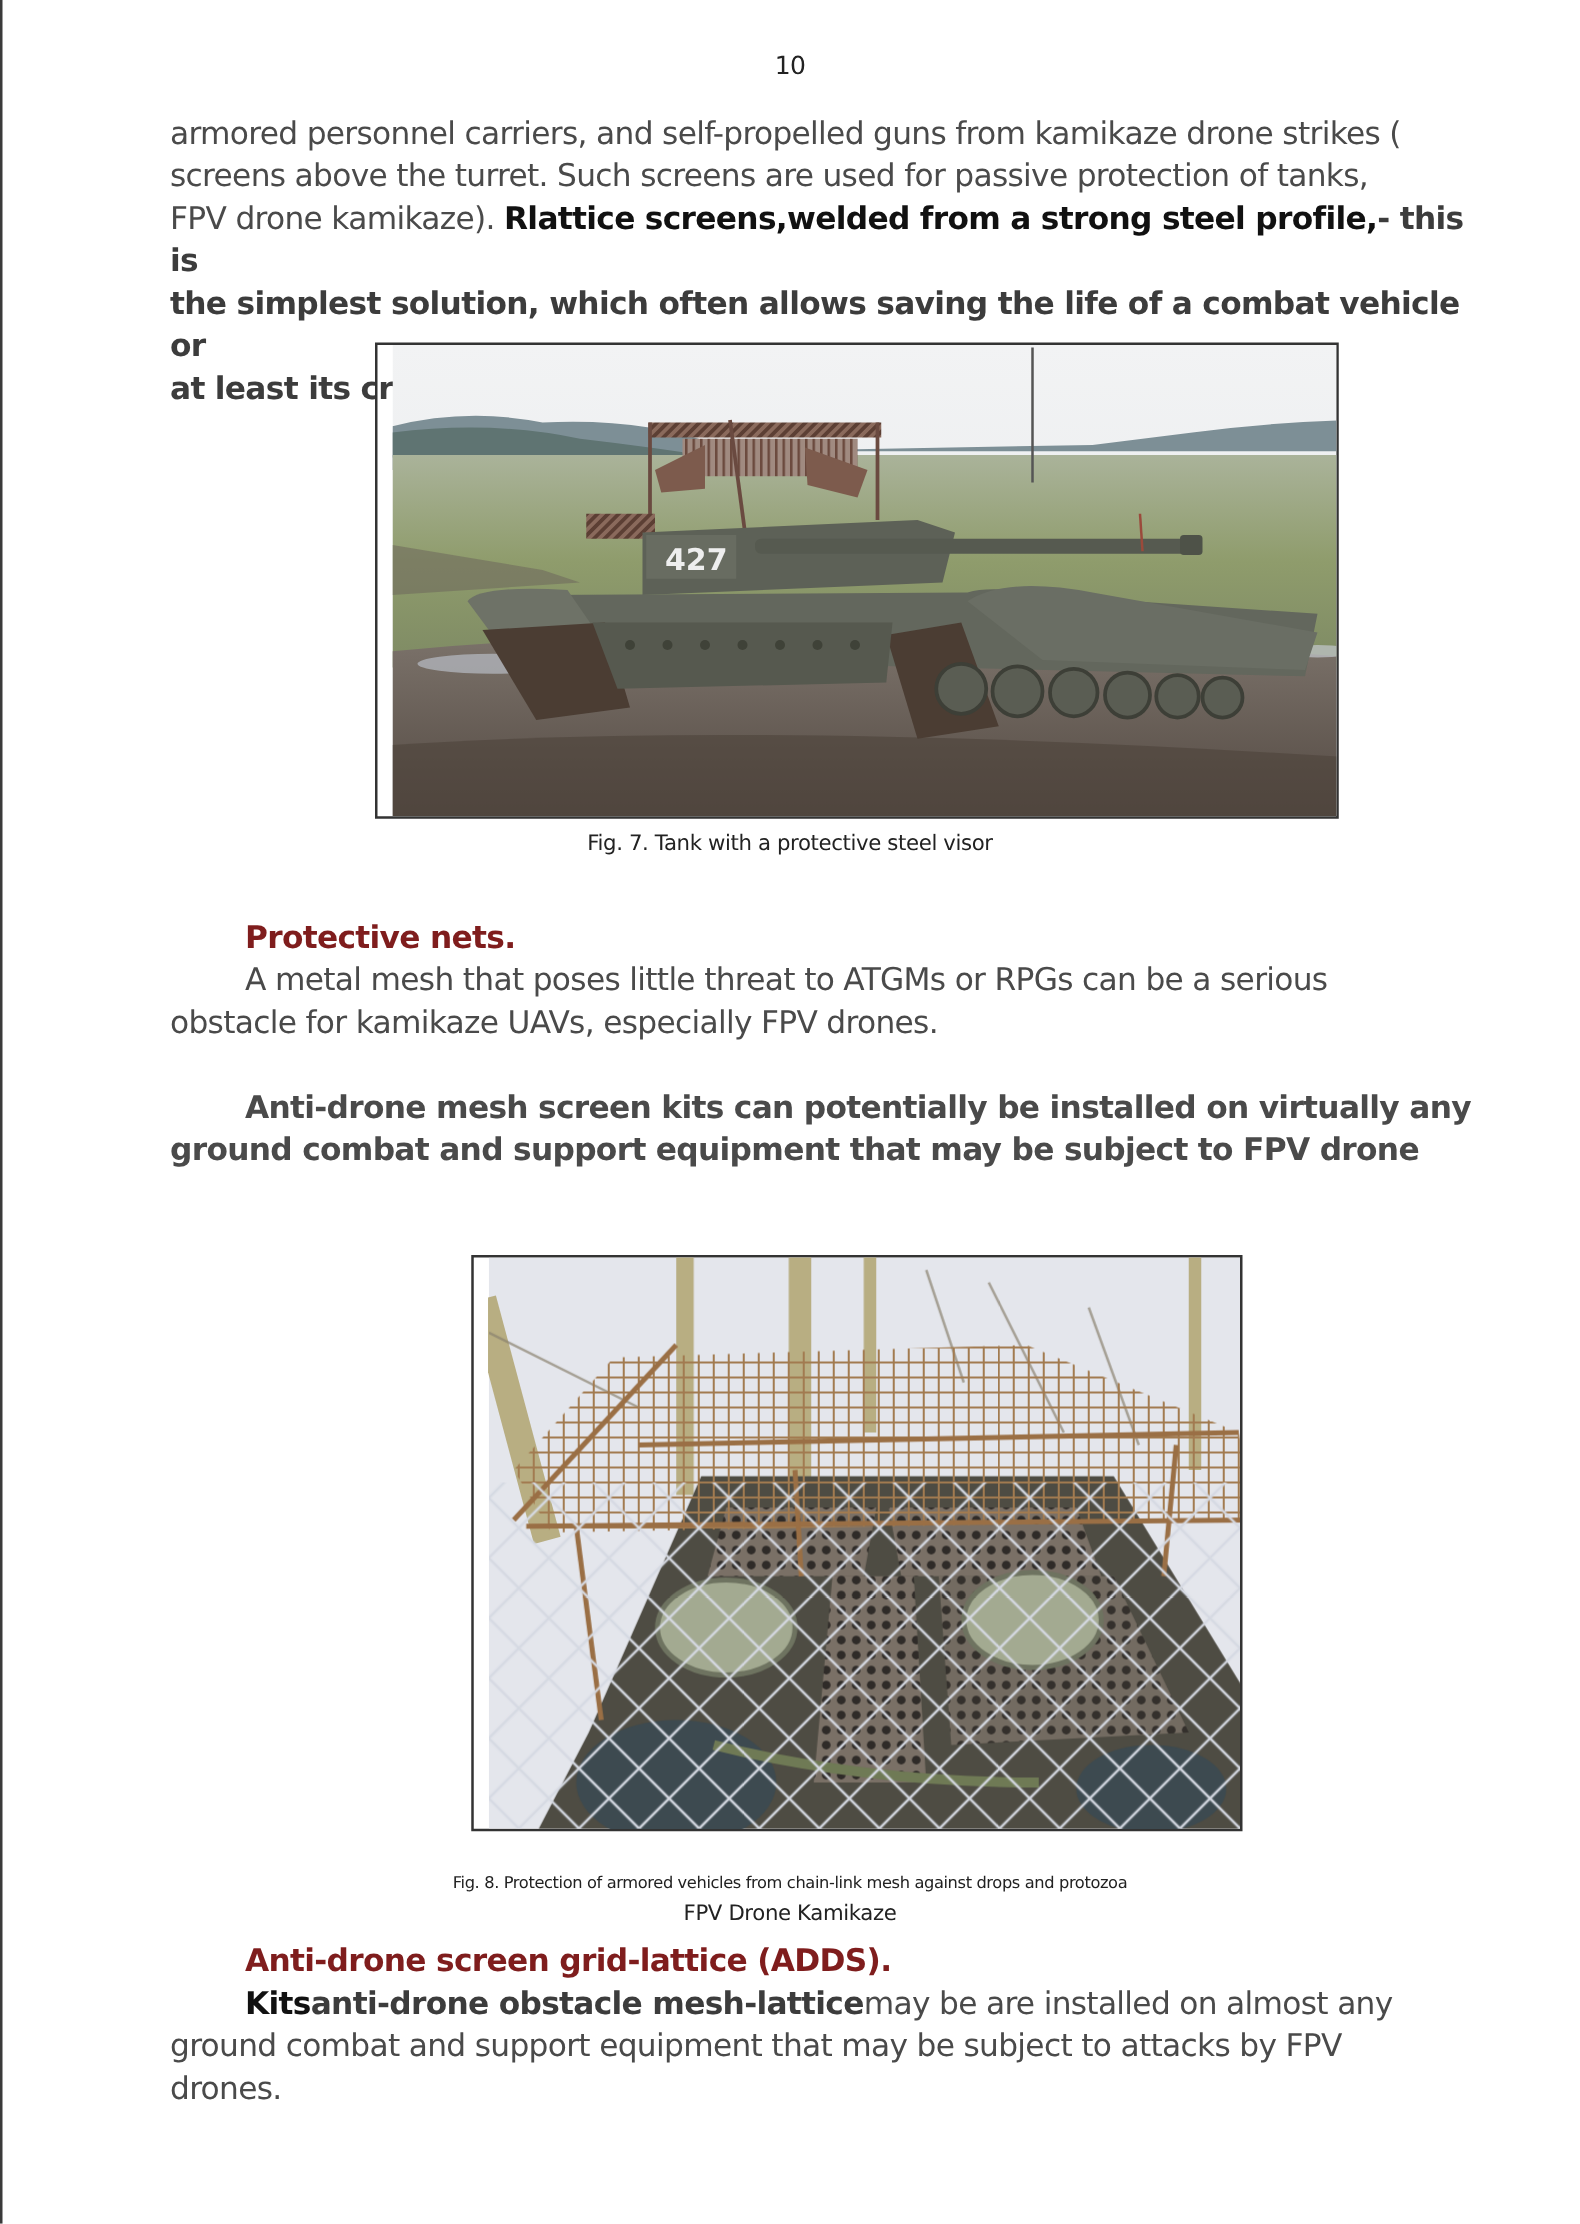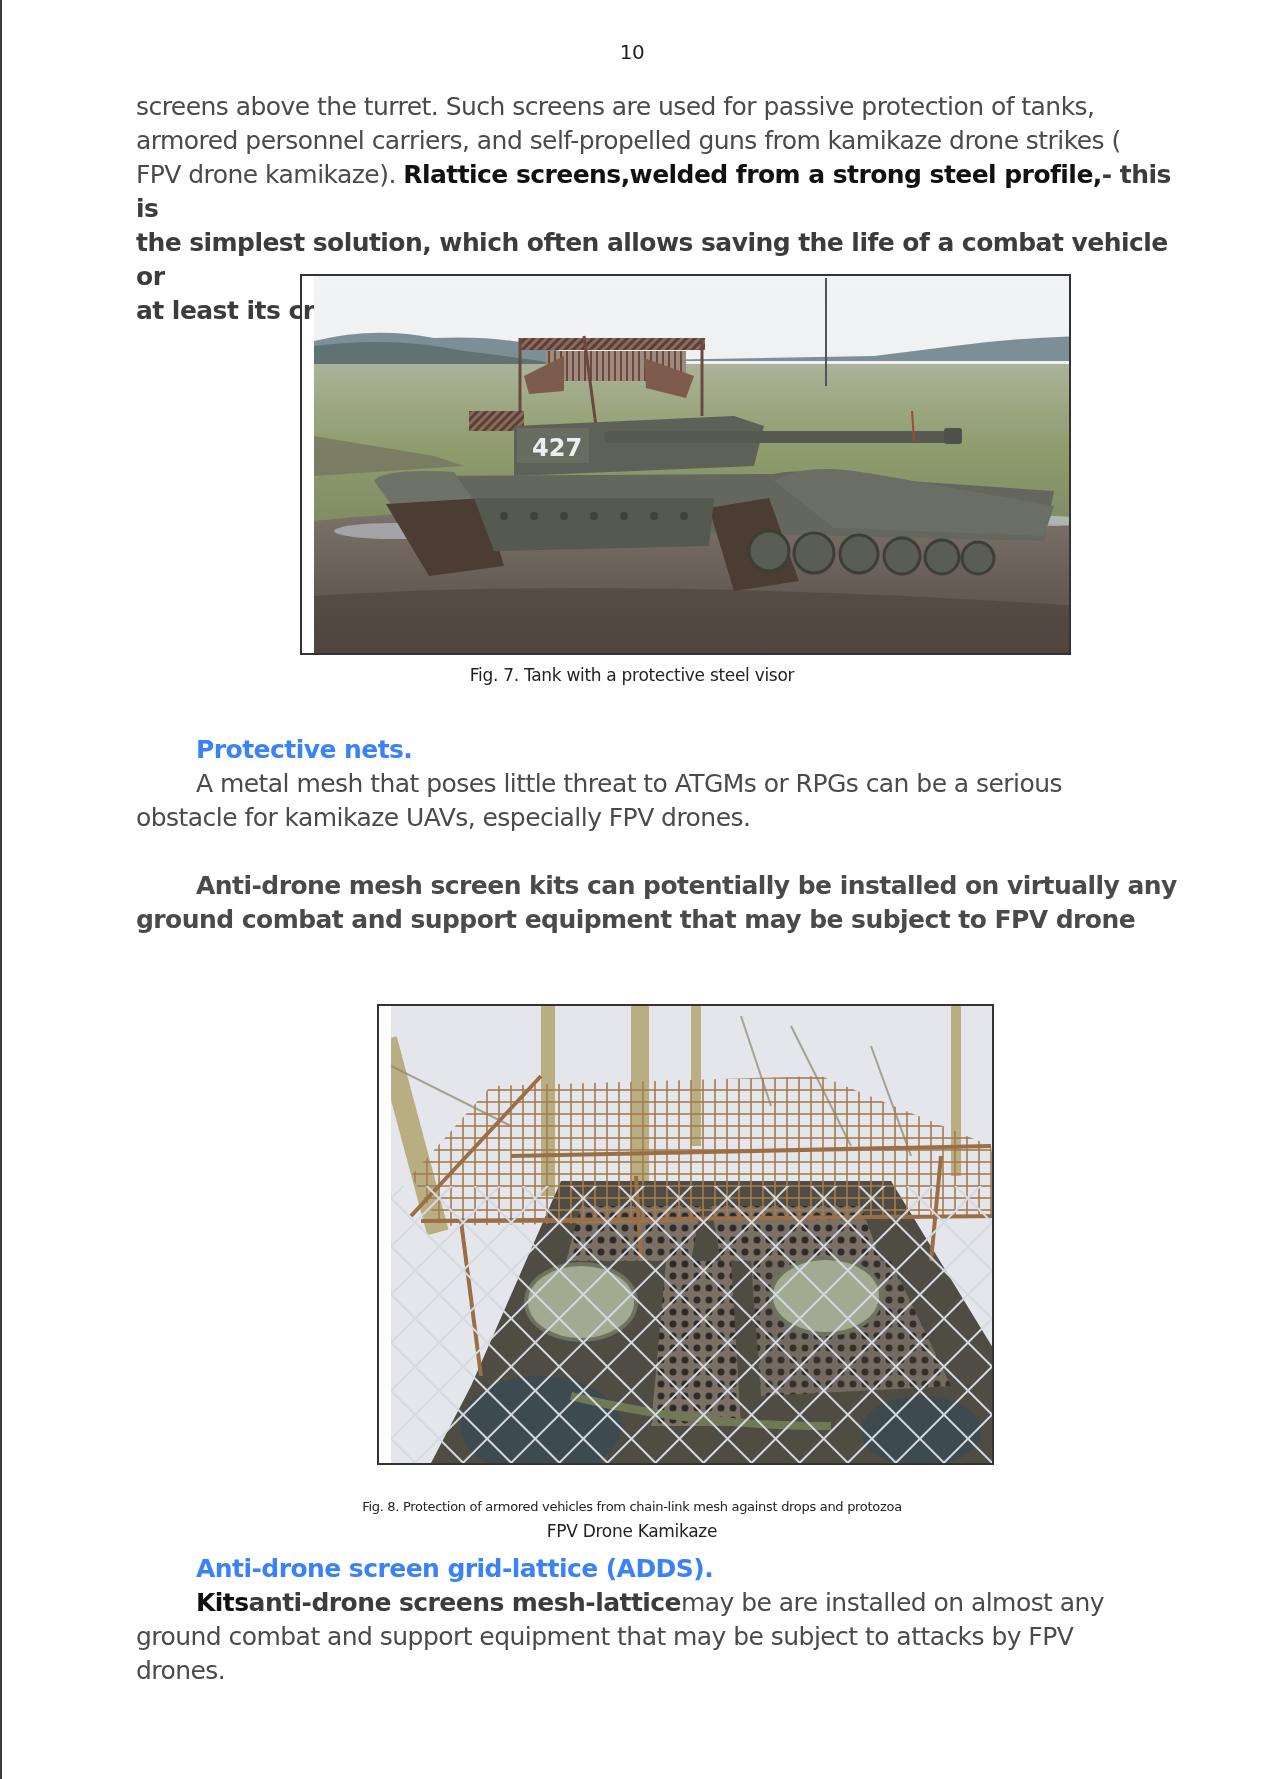--- a/index.html
+++ b/index.html
@@ -5,36 +5,36 @@
   html, body { margin: 0; padding: 0; }
   body {
     width: 1264px; height: 1779px; background: #ffffff; position: relative; overflow: hidden;
     font-family: "DejaVu Sans", "Liberation Sans", sans-serif;
   }
   .page-edge { position: absolute; left: 0; top: 0; width: 2px; height: 1779px; background: #3a3a3a; }
   .page-num { position: absolute; top: 40px; left: 0; width: 1264px; text-align: center; font-size: 20px; color: #222; letter-spacing: -0.5px; }
   .para { position: absolute; left: 136px; width: 1045px; font-size: 25px; line-height: 34px; color: #4a4a4a; letter-spacing: -0.55px; margin: 0; }
   .b-black { font-weight: bold; color: #111; }
   .b-gray { font-weight: bold; color: #3c3c3c; }
-  .heading { position: absolute; left: 196px; font-size: 25px; font-weight: bold; color: #3b82f6; letter-spacing: -0.55px; line-height: 34px; }
+  .heading { position: absolute; left: 196px; font-size: 25px; font-weight: bold; color: #7f1d1d; letter-spacing: -0.55px; line-height: 34px; }
   .indent { display: inline-block; width: 60px; }
   .figure { position: absolute; border: 2px solid #333; overflow: hidden; box-sizing: border-box; padding-left: 12px; }
   .caption { position: absolute; left: 0; width: 1264px; text-align: center; color: #222; letter-spacing: -0.3px; }
   svg { display: block; }
 </style>
 </head>
 <body>
 
 <div class="page-edge"></div>
 
 <div class="page-num">10</div>
 
 <div class="para" style="top:90px;">
+  <div>armored personnel carriers, and self-propelled guns from kamikaze drone strikes (</div>
   <div>screens above the turret. Such screens are used for passive protection of tanks,</div>
-  <div>armored personnel carriers, and self-propelled guns from kamikaze drone strikes (</div>
   <div><span>FPV drone kamikaze). </span><span class="b-black">Rlattice screens,welded from a strong steel profile,</span><span class="b-gray">- this is</span></div>
   <div class="b-gray">the simplest solution, which often allows saving the life of a combat vehicle or</div>
   <div><span class="b-gray">at least its crew</span><span>.</span></div>
 </div>
 
 <div class="figure" style="left:300px; top:274px; width:771px; height:381px;">
   <svg width="767" height="377" viewBox="0 0 767 377">
     <defs>
       <linearGradient id="sky" x1="0" y1="0" x2="0" y2="1">
         <stop offset="0" stop-color="#f2f3f4"></stop>
@@ -187,16 +187,16 @@
     </g>
 
     <rect x="0" y="180" width="613" height="277" fill="url(#diamond)"></rect>
   </svg>
 </div>
 <div class="caption" style="top:1499px; font-size:13px;">Fig. 8. Protection of armored vehicles from chain-link mesh against drops and protozoa</div>
 <div class="caption" style="top:1521px; font-size:17px;">FPV Drone Kamikaze</div>
 
 <div class="heading" style="top:1552px;">Anti-drone screen grid-lattice (ADDS).</div>
 <div class="para" style="top:1586px;">
-  <div><span class="indent"></span><span class="b-black">Kits</span><span class="b-gray">anti-drone screens mesh-lattice</span><span>may be are installed on almost any</span></div>
+  <div><span class="indent"></span><span class="b-black">Kits</span><span class="b-gray">anti-drone obstacle mesh-lattice</span><span>may be are installed on almost any</span></div>
   <div>ground combat and support equipment that may be subject to attacks by FPV</div>
   <div>drones.</div>
 </div>
 
 </body></html>

